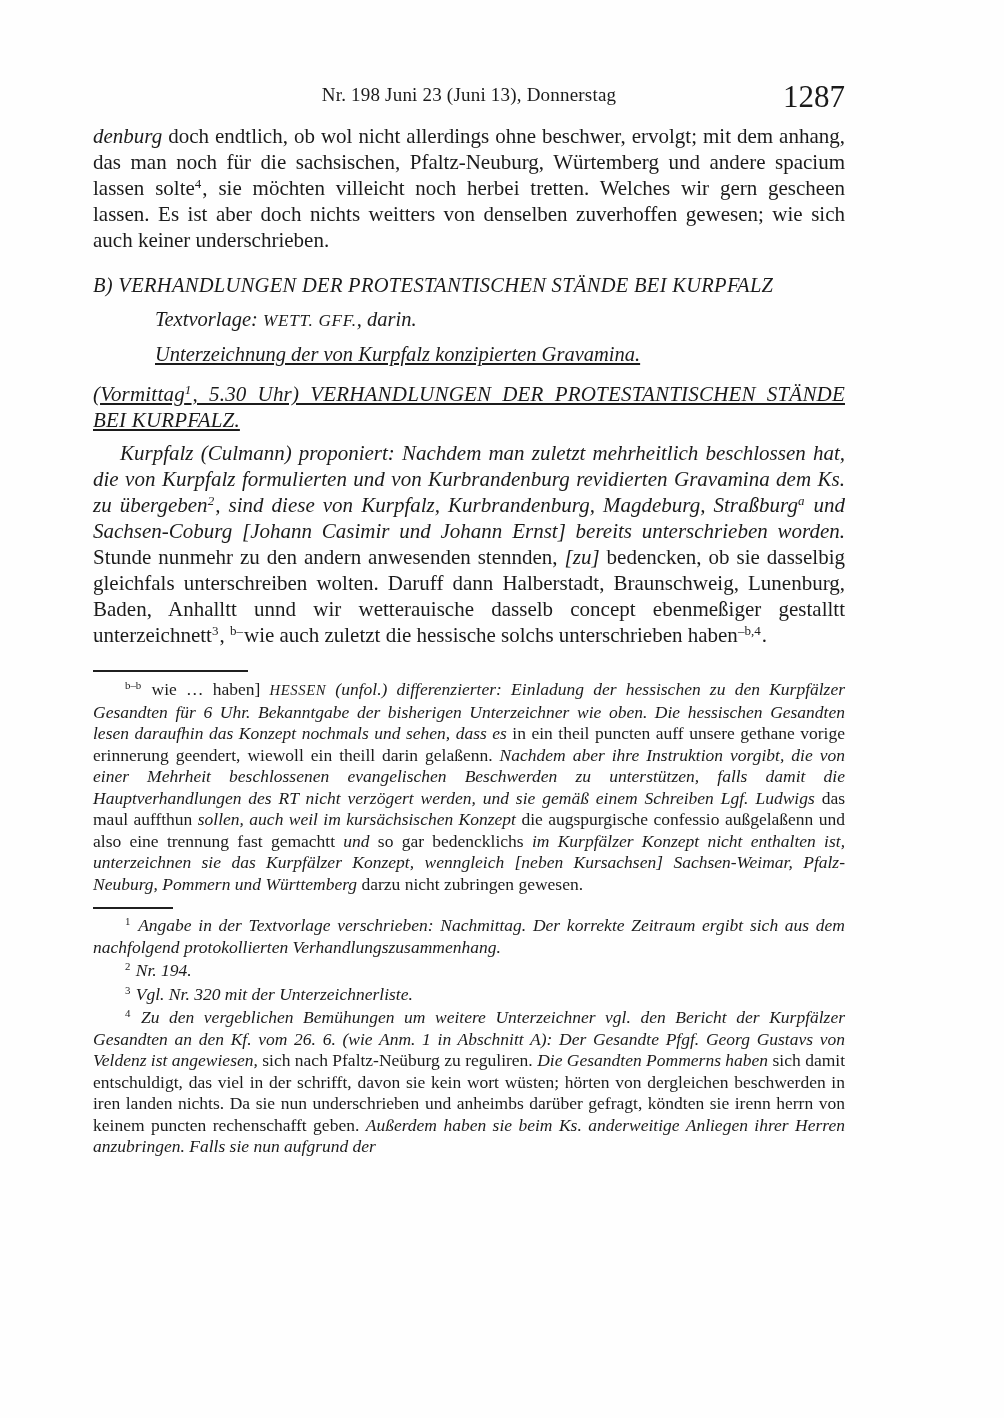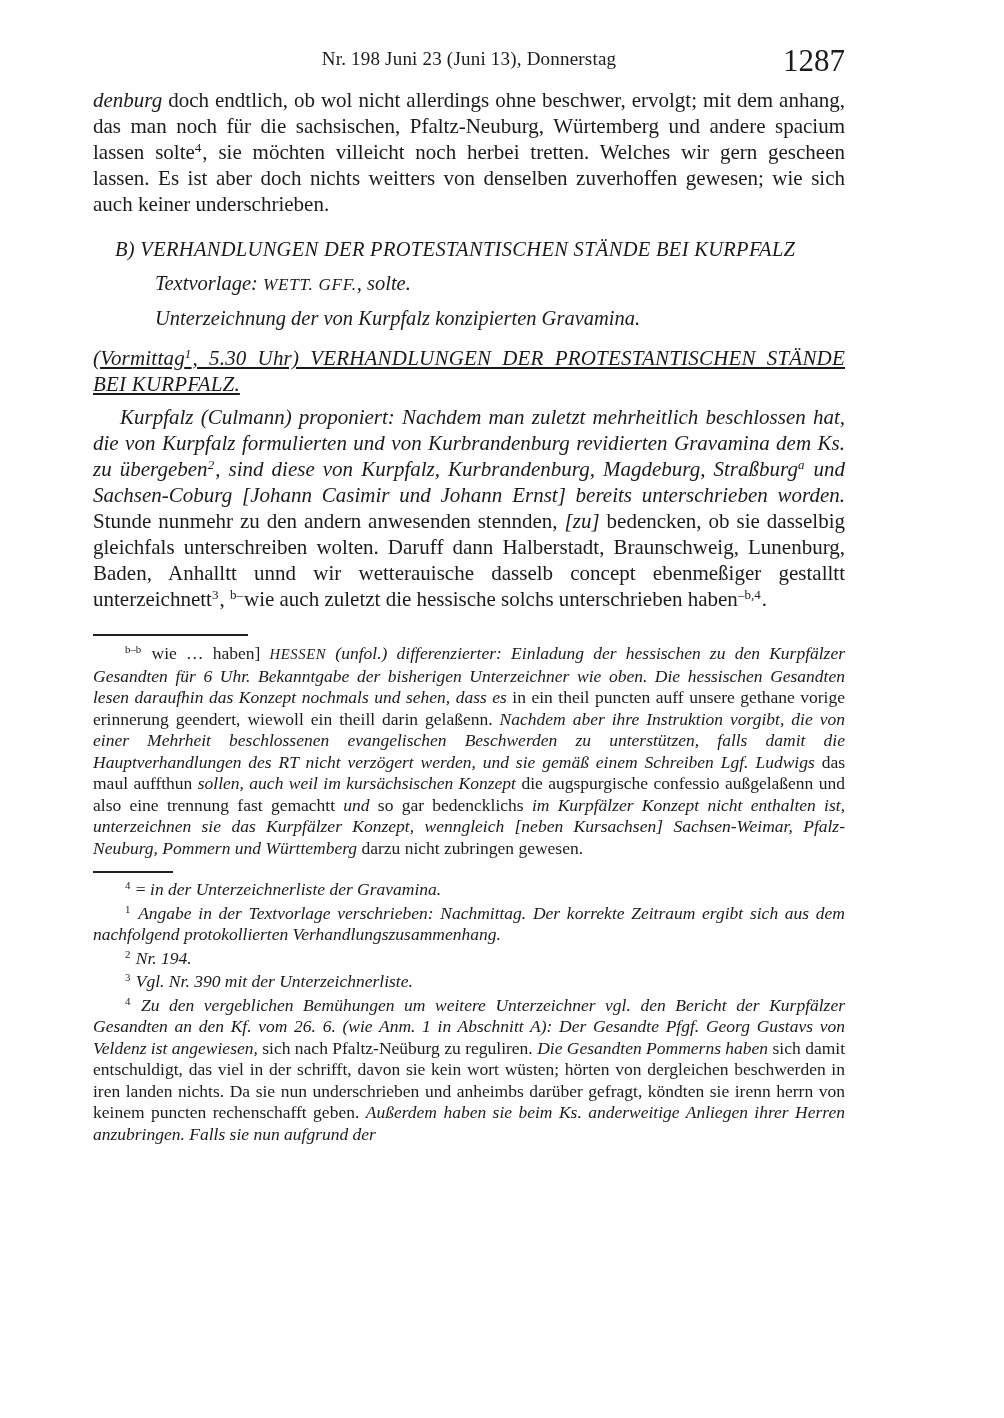--- a/index.html
+++ b/index.html
@@ -15,21 +15,21 @@
     width:1004px;height:1418px;
     background:#fefefe;
     overflow:hidden;
   }
   .textblock{
     position:absolute;
     left:93px;top:0;
     width:752px;
   }
   .running-head{
-    margin-top:48px;
+    margin-top:84px;
     position:relative;
     height:26px;
   }
   .running-title{
     position:absolute;left:0;width:100%;
     text-align:center;
     font-size:19px;
     letter-spacing:0.2px;
   }
   .page-number{
@@ -43,35 +43,35 @@
     text-align:justify;
     hyphens:none;
   }
   .p-continuation{margin-top:13px;}
   .section-heading{
     margin-top:19px;
     font-size:20.5px;
     line-height:26px;
     font-style:italic;
     letter-spacing:0.3px;
-    margin-left:22px;
   }
   .source-line{
     margin-top:8px;
     padding-left:62px;
     font-size:20.5px;
     line-height:26px;
     font-style:italic;
   }
   .summary-line{
     margin-top:7px;
     padding-left:62px;
     font-size:20.5px;
     line-height:26px;
     font-style:italic;
+    text-decoration:underline;
   }
   .session-heading{
     margin-top:14px;
     font-size:21px;
     line-height:26px;
     font-style:italic;
     text-align:justify;
     letter-spacing:0.2px;
     text-decoration:underline;
   }
@@ -116,38 +116,37 @@
 
     <div class="running-head">
       <span class="running-title">Nr. 198 Juni 23 (Juni 13), Donnerstag</span>
       <span class="page-number">1287</span>
     </div>
 
     <p class="body-text p-continuation"><span class="it">denburg</span><span> doch endtlich, ob wol nicht allerdings ohne beschwer, ervolgt; mit dem anhang, das man noch für die sachsischen, Pfaltz-Neuburg, Würtemberg und andere spacium lassen solte</span><sup>4</sup><span>, sie möchten villeicht noch herbei tretten. Welches wir gern gescheen lassen. Es ist aber doch nichts weitters von denselben zuverhoffen gewesen; wie sich auch keiner underschrieben.</span></p>
 
     <p class="section-heading"><span class="it">B) VERHANDLUNGEN DER PROTESTANTISCHEN STÄNDE BEI KURPFALZ</span></p>
 
-    <p class="source-line"><span class="it">Textvorlage: </span><span class="it sc">WETT. GFF.</span><span class="it">, solte.</span></p>
+    <p class="source-line"><span class="it">Textvorlage: </span><span class="it sc">WETT. GFF.</span><span class="it">, darin.</span></p>
 
     <p class="summary-line"><span class="it">Unterzeichnung der von Kurpfalz konzipierten Gravamina.</span></p>
 
     <p class="session-heading"><span class="it">(Vormittag</span><sup>1</sup><span class="it">, 5.30 Uhr) VERHANDLUNGEN DER PROTESTANTISCHEN STÄNDE BEI KURPFALZ.</span></p>
 
     <p class="body-text p-protocol"><span class="it">Kurpfalz (Culmann) proponiert: Nachdem man zuletzt mehrheitlich beschlossen hat, die von Kurpfalz formulierten und von Kurbrandenburg revidierten Gravamina dem Ks. zu übergeben</span><sup class="it">2</sup><span class="it">, sind diese von Kurpfalz, Kurbrandenburg, Magdeburg, Straßburg</span><sup class="it">a</sup><span class="it"> und Sachsen-Coburg [Johann Casimir und Johann Ernst] bereits unterschrieben worden.</span><span> Stunde nunmehr zu den andern anwesenden stennden, </span><span class="it">[zu]</span><span> bedencken, ob sie dasselbig gleichfals unterschreiben wolten. Daruff dann Halberstadt, Braunschweig, Lunenburg, Baden, Anhalltt unnd wir wetterauische dasselb concept ebenmeßiger gestalltt unterzeichnett</span><sup>3</sup><span>, </span><sup>b–</sup><span>wie auch zuletzt die hessische solchs unterschrieben haben</span><sup>–b,4</sup><span>.</span></p>
 
     <hr class="fn-rule rule-apparatus">
 
     <div class="apparatus-block">
       <p class="footnote"><sup>b–b</sup><span> wie … haben] </span><span class="it sc">HESSEN</span><span class="it"> (unfol.) differenzierter: Einladung der hessischen zu den Kurpfälzer Gesandten für 6 Uhr. Bekanntgabe der bisherigen Unterzeichner wie oben. Die hessischen Gesandten lesen daraufhin das Konzept nochmals und sehen, dass es</span><span> in ein theil puncten auff unsere gethane vorige erinnerung geendert, wiewoll ein theill darin gelaßenn. </span><span class="it">Nachdem aber ihre Instruktion vorgibt, die von einer Mehrheit beschlossenen evangelischen Beschwerden zu unterstützen, falls damit die Hauptverhandlungen des RT nicht verzögert werden, und sie gemäß einem Schreiben Lgf. Ludwigs</span><span> das maul auffthun </span><span class="it">sollen, auch weil im kursächsischen Konzept</span><span> die augspurgische confessio außgelaßenn und also eine trennung fast gemachtt </span><span class="it">und</span><span> so gar bedencklichs </span><span class="it">im Kurpfälzer Konzept nicht enthalten ist, unterzeichnen sie das Kurpfälzer Konzept, wenngleich [neben Kursachsen] Sachsen-Weimar, Pfalz-Neuburg, Pommern und Württemberg</span><span> darzu nicht zubringen gewesen.</span></p>
     </div>
 
     <hr class="fn-rule rule-numbered">
 
     <div class="numbered-block">
-      <p class="footnote"><sup>4</sup><span> = </span><span class="it">in der Unterzeichnerliste der Gravamina.</span></p>
       <p class="footnote"><sup>1</sup><span> </span><span class="it">Angabe in der Textvorlage verschrieben: Nachmittag. Der korrekte Zeitraum ergibt sich aus dem nachfolgend protokollierten Verhandlungszusammenhang.</span></p>
       <p class="footnote"><sup>2</sup><span> </span><span class="it">Nr. 194.</span></p>
-      <p class="footnote"><sup>3</sup><span> </span><span class="it">Vgl. Nr. 390 mit der Unterzeichnerliste.</span></p>
+      <p class="footnote"><sup>3</sup><span> </span><span class="it">Vgl. Nr. 320 mit der Unterzeichnerliste.</span></p>
       <p class="footnote"><sup>4</sup><span> </span><span class="it">Zu den vergeblichen Bemühungen um weitere Unterzeichner vgl. den Bericht der Kurpfälzer Gesandten an den Kf. vom 26. 6. (wie Anm. 1 in Abschnitt A): Der Gesandte Pfgf. Georg Gustavs von Veldenz ist angewiesen,</span><span> sich nach Pfaltz-Neüburg zu reguliren. </span><span class="it">Die Gesandten Pommerns haben</span><span> sich damit entschuldigt, das viel in der schrifft, davon sie kein wort wüsten; hörten von dergleichen beschwerden in iren landen nichts. Da sie nun underschrieben und anheimbs darüber gefragt, köndten sie irenn herrn von keinem puncten rechenschafft geben. </span><span class="it">Außerdem haben sie beim Ks. anderweitige Anliegen ihrer Herren anzubringen. Falls sie nun aufgrund der</span></p>
     </div>
 
   </div>
 </div>
 
 </body></html>

